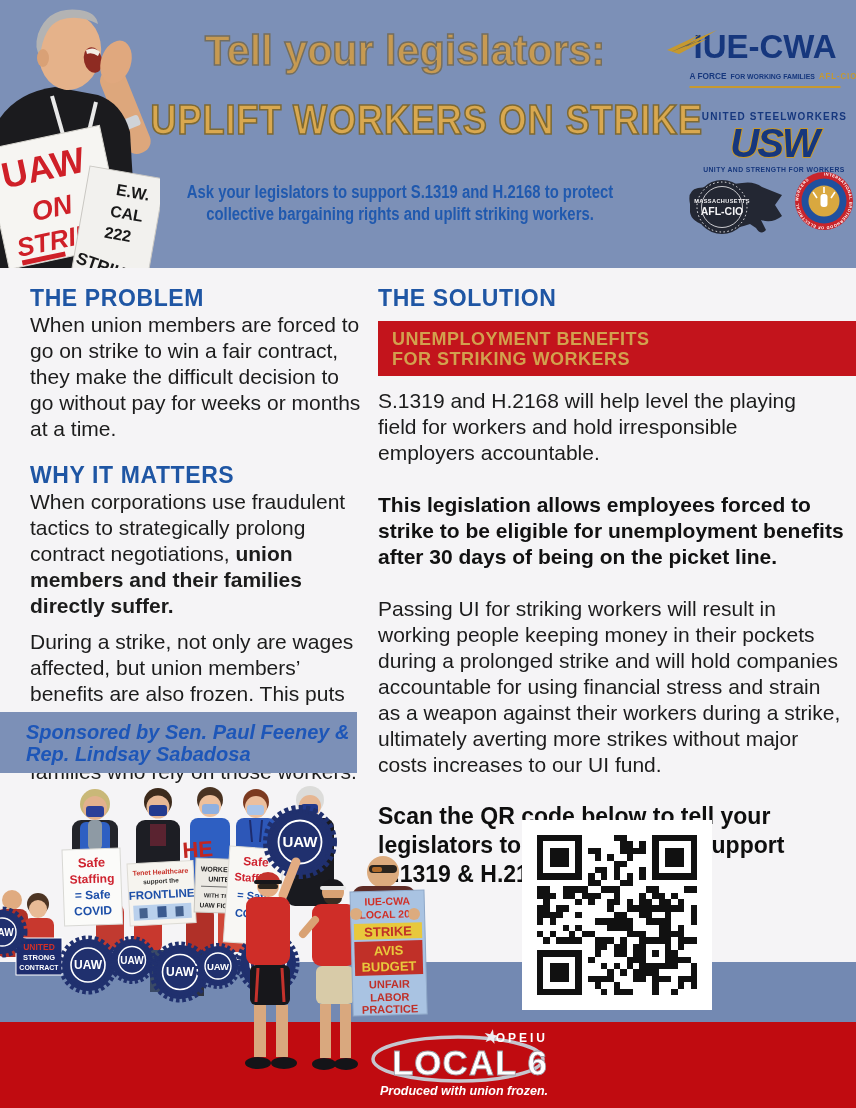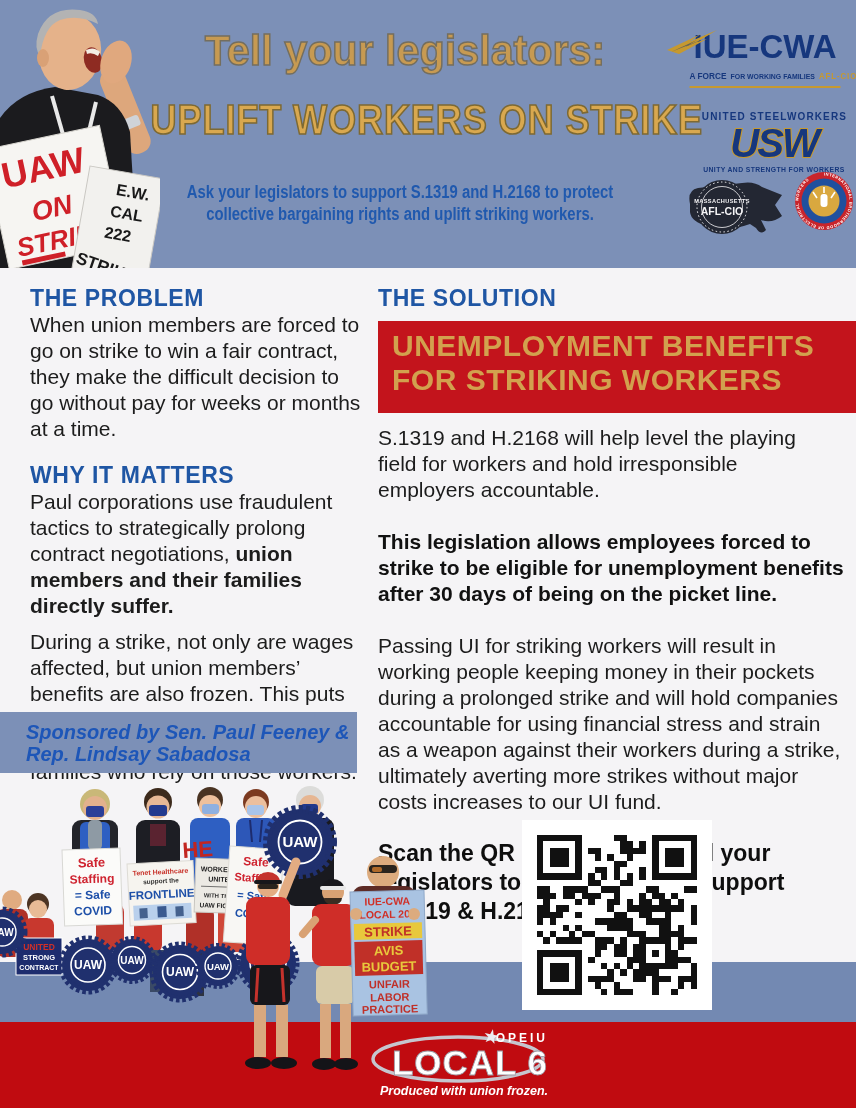--- a/index.html
+++ b/index.html
@@ -35,22 +35,22 @@
   
   .h-blue{font-size:23px;font-weight:800;color:#1f56a4;letter-spacing:.6px;}
   .p{font-size:21px;line-height:1.24;color:#1c1c1c;}
   .leftcol{position:absolute;left:30px;top:285px;width:334px;}
   .leftcol .p{}
   .leftcol .h2{margin-top:20px;}
   .sponsored{position:absolute;left:0;top:712px;width:357px;height:61px;background:#7c90b7;
              color:#1d56b8;font-style:italic;font-weight:800;font-size:20px;line-height:1.12;
              padding:9px 0 0 26px;box-sizing:border-box;}
   .rightcol{position:absolute;left:378px;top:285px;width:478px;}
-  .banner{margin-top:9px;background:#c3141c;color:#d2a14e;font-weight:800;font-size:30px;
-          line-height:1.13;padding:8px 8px 16px 14px;letter-spacing:.5px;}
+  .banner{margin-top:9px;background:#c3141c;color:#d2a14e;font-weight:800;font-size:18px;
+          line-height:1.13;padding:8px 8px 6px 14px;letter-spacing:.5px;}
   .rightcol .p1{margin-top:12px;padding-right:18px;}
   .pb{font-size:21px;line-height:1.24;color:#111;font-weight:700;}
   .rightcol .p2{margin-top:26px;padding-right:6px;}
   .rightcol .p3{margin-top:26px;padding-right:12px;}
   .cta{margin-top:24px;width:452px;font-size:23px;font-weight:800;color:#0e0e0e;line-height:1.25;}
 
   
   .band-blue{position:absolute;left:0;top:962px;width:856px;height:60px;background:#7389b2;z-index:1;}
   .band-red{position:absolute;left:0;top:1022px;width:856px;height:86px;background:#c00b10;z-index:1;}
   .crowd{position:absolute;left:0;top:780px;z-index:2;}
@@ -159,21 +159,21 @@
         <rect x="27.5" y="24" width="7" height="13" rx="3" fill="#ffffff"></rect>
         <path d="M24,28 L20,22 M31,23 L31,17 M38,28 L42,22" stroke="#ffffff" stroke-width="1.6"></path>
       </g>
     </svg>
   </div>
 
   <div class="leftcol">
     <div class="h-blue">THE PROBLEM</div>
     <div class="p">When union members are forced to go on strike to win a fair contract, they make the difficult decision to go without pay for weeks or months at a time.</div>
     <div class="h-blue h2">WHY IT MATTERS</div>
-    <div class="p"><span>Paul corporations use fraudulent tactics to strategically prolong contract  negotiations, </span><b>union members and their families directly suffer.</b></div>
+    <div class="p"><span>When corporations use fraudulent tactics to strategically prolong contract  negotiations, </span><b>union members and their families directly suffer.</b></div>
     <div class="p" style="margin-top:10px;">During a strike, not only are wages affected, but union members’ benefits are also frozen. This puts undue strain on both the workers forced to go on strike and the families who rely on those workers.</div>
   </div>
 
   <div class="sponsored">
     <div>Sponsored by Sen. Paul Feeney &amp;</div>
     <div>Rep. Lindsay Sabadosa</div>
   </div>
 
   <div class="rightcol">
     <div class="h-blue">THE SOLUTION</div>

